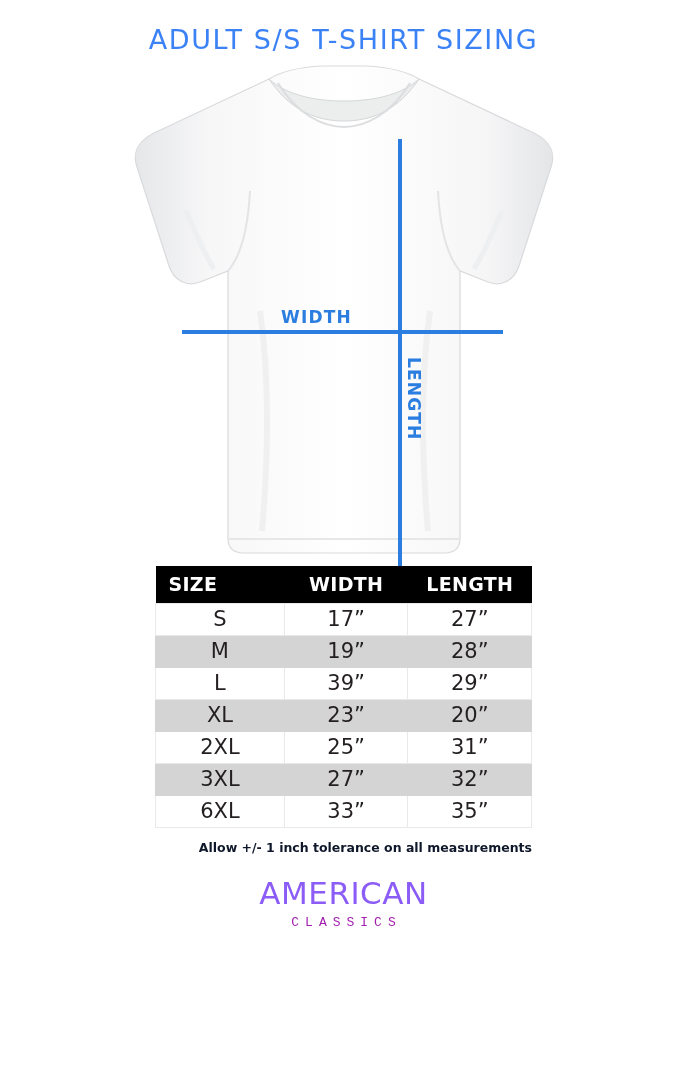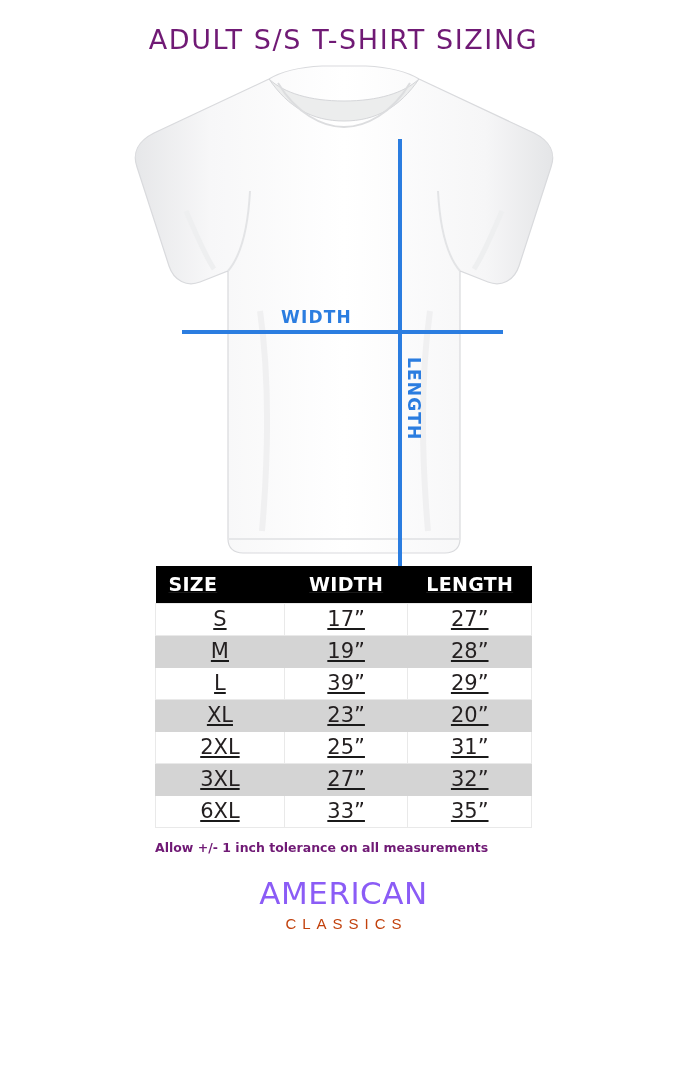--- a/index.html
+++ b/index.html
@@ -15,21 +15,21 @@
     position: relative;
     overflow: hidden;
   }
 
   
   .page-title {
     text-align: center;
     font-size: 27px;
     letter-spacing: 1.6px;
     font-weight: 400;
-    color: #701a75;
+    color: #3b82f6;
     padding-top: 24px;
     padding-bottom: 6px;
     font-family: "DejaVu Sans", sans-serif;
   }
 
   
   .diagram {
     position: relative;
     width: 687px;
     height: 505px;
@@ -70,21 +70,20 @@
 
   
   .table-wrap {
     width: 377px;
     margin: 0 auto;
   }
   table.size-table {
     border-collapse: collapse;
     width: 100%;
     table-layout: fixed;
-    text-decoration: underline;
   }
   table.size-table th,
   table.size-table td {
     text-align: center;
     font-weight: 400;
     font-family: "DejaVu Sans", sans-serif;
   }
   table.size-table thead th {
     background: #000000;
     color: #ffffff;
@@ -105,47 +104,47 @@
   }
   table.size-table tbody tr.odd td {
     background: #ffffff;
   }
   table.size-table tbody tr.even td {
     background: #d4d4d4;
     border: 1px solid #d4d4d4;
   }
 
   .tolerance {
-    text-align: left;
-    color: #701a75;
+    text-align: right;
+    color: #0f172a;
     font-size: 12.5px;
     font-weight: bold;
     padding-top: 12px;
     font-family: "DejaVu Sans", sans-serif;
   }
 
   
   .brand {
     text-align: center;
     padding-top: 20px;
   }
   .brand-main {
     font-size: 31px;
     letter-spacing: 0.5px;
     font-weight: 400;
     color: #8b5cf6;
     font-family: "DejaVu Sans", sans-serif;
   }
   .brand-sub {
-    font-size: 15px;
+    font-size: 13px;
     letter-spacing: 6px;
-    color: #c2410c;
+    color: #a21caf;
     padding-top: 4px;
     padding-left: 6px;
-    font-family: Liberation Sans, sans-serif;
+    font-family: Liberation Mono, monospace;
   }
 </style>
 </head>
 <body>
 
 <div class="page-title">ADULT S/S T-SHIRT SIZING</div>
 
 <div class="diagram">
   <div class="shirt-wrap">
     <svg class="shirt-svg" width="560" height="505" viewBox="0 0 560 505" aria-hidden="true">

